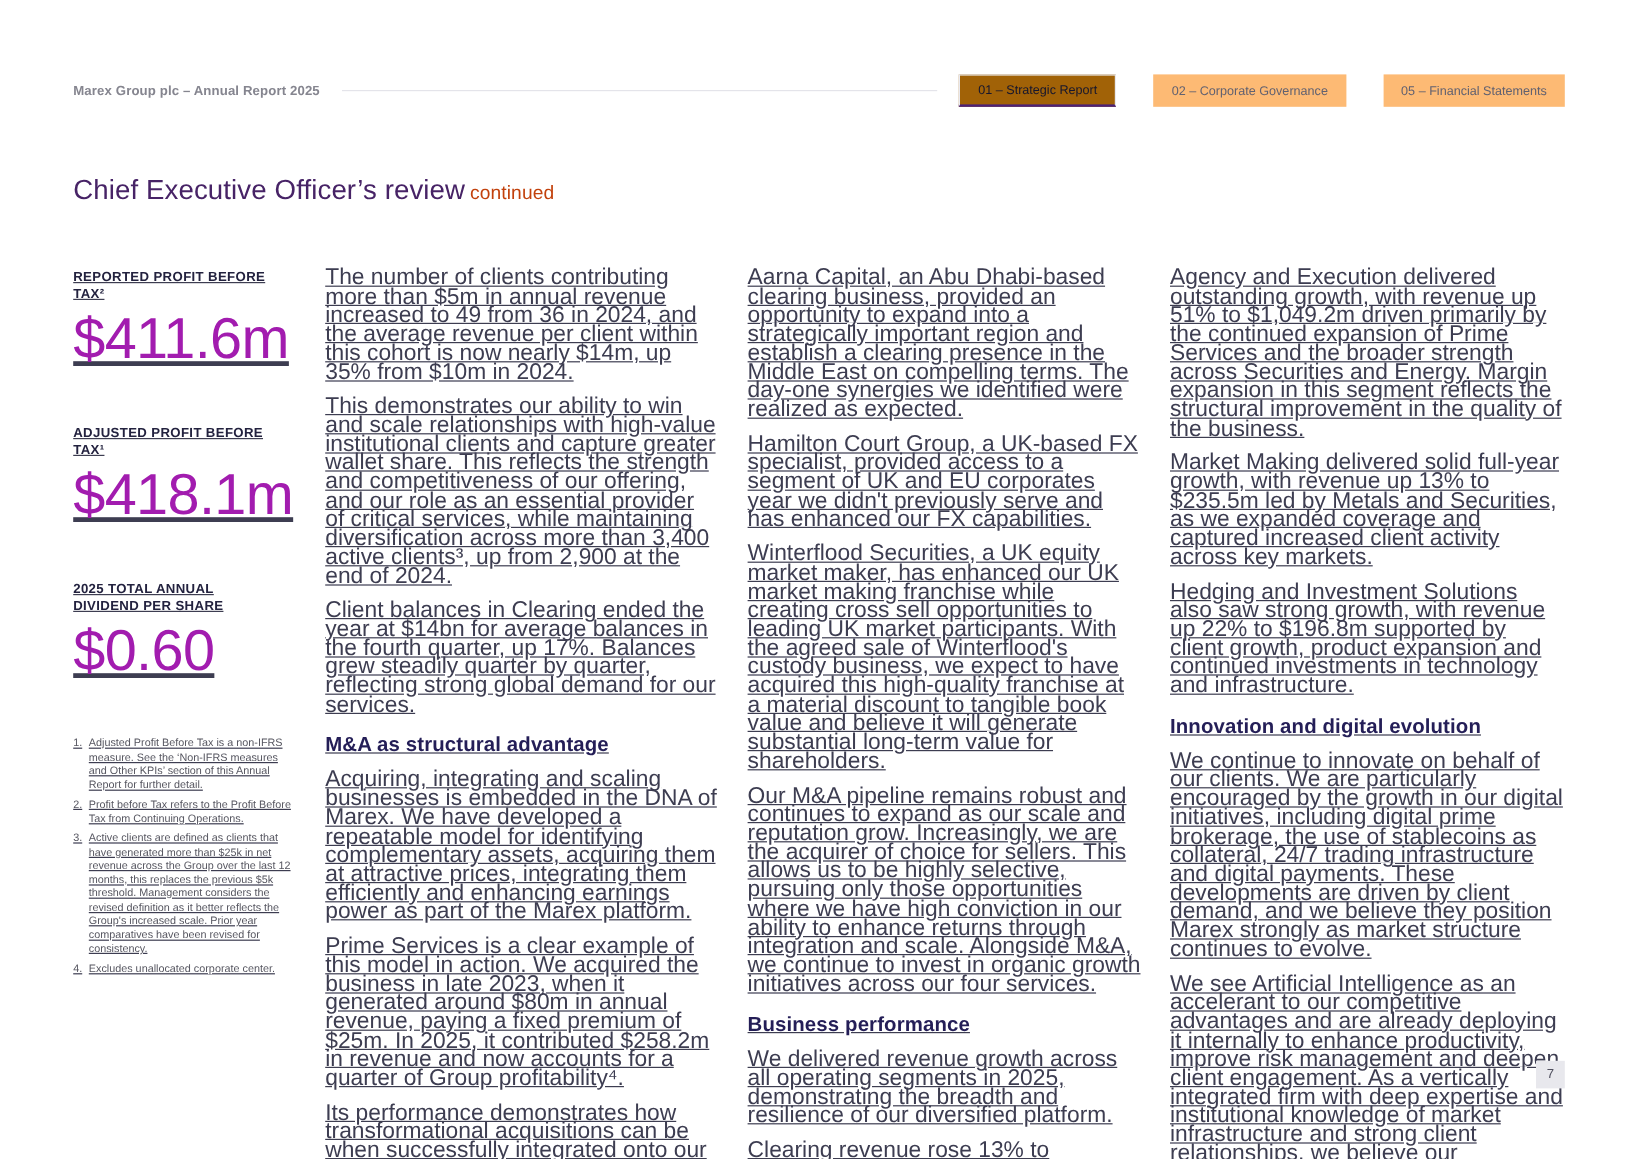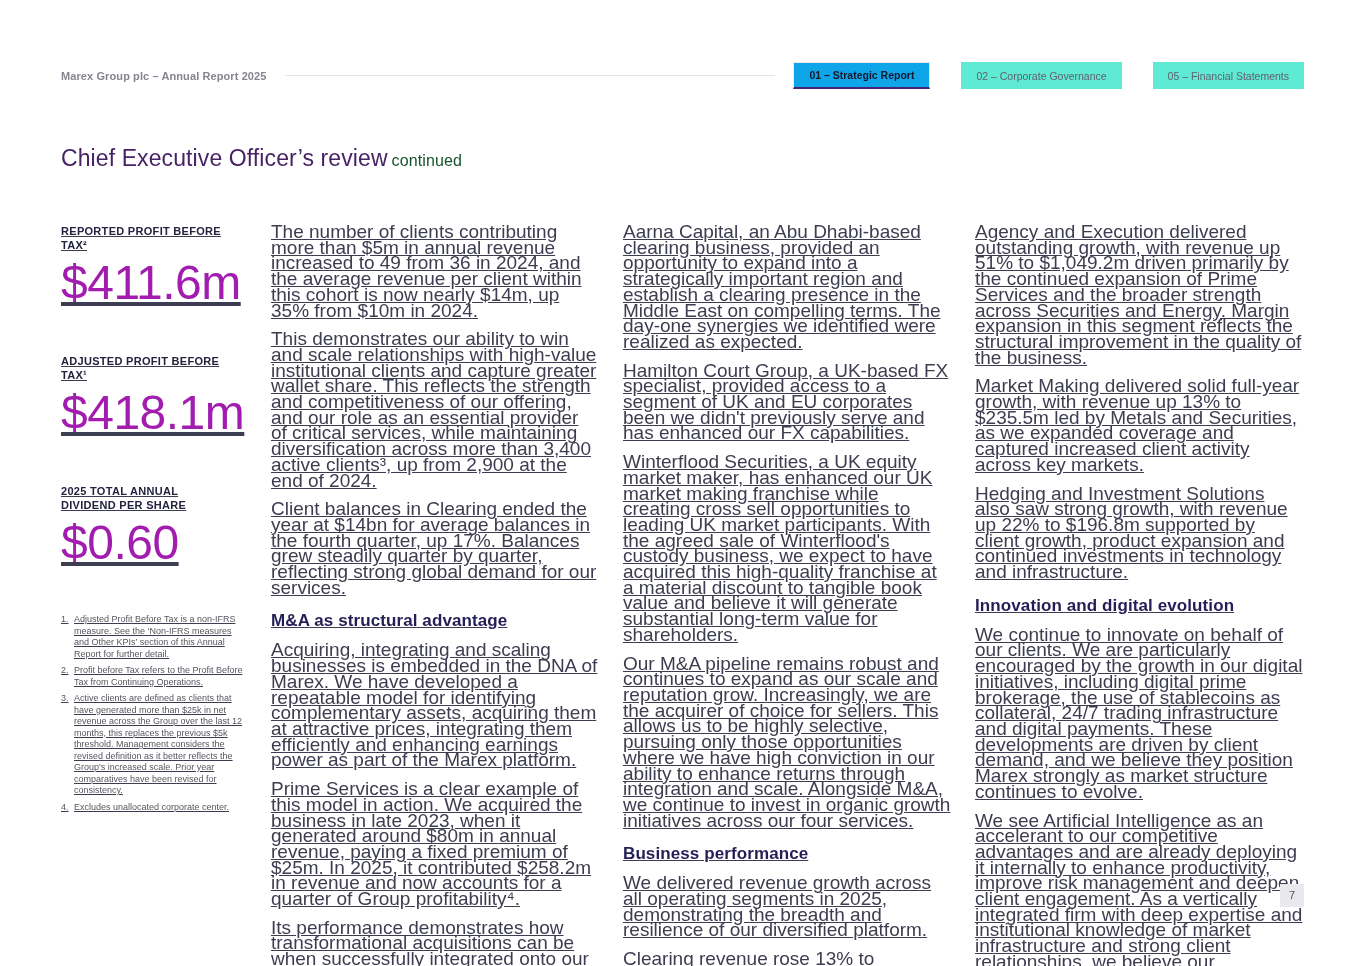--- a/index.html
+++ b/index.html
@@ -6,27 +6,27 @@
   html,body { width:1365px; height:966px; background:#ffffff; }
   body { font-family:"Liberation Sans", sans-serif; color:#3d3d51; -webkit-font-smoothing:antialiased; }
   .page { position:relative; width:1365px; height:966px; padding:62px 61px 0 61px; overflow:hidden; background:#fff; }
 
   
   .topbar { display:flex; align-items:center; height:27px; }
   .report-id { font-size:11px; font-weight:bold; color:#85858f; white-space:nowrap; letter-spacing:.1px; }
   .rule { flex:1; height:1px; background:#e4e4ea; margin:0 18px; }
   .tabs { display:flex; gap:31px; }
   .tab { height:27px; padding:0 15px; display:flex; align-items:center; font-size:10.5px;
-         color:#616170; background:#5eead4; white-space:nowrap; cursor:pointer; }
-  .tab.active { background:#0ea5e9; color:#16162e; font-weight:bold;
+         color:#616170; background:#fdba74; white-space:nowrap; cursor:pointer; }
+  .tab.active { background:#a16207; color:#16162e; font-weight:normal;
                 border:1px solid #e9e9ef; border-bottom:2px solid #4b2178; }
 
   
   .page-title { margin-top:56px; font-size:23px; font-weight:500; color:#472366; letter-spacing:.1px; }
-  .page-title .cont { font-size:16px; font-weight:400; color:#14532d; margin-left:4px; }
+  .page-title .cont { font-size:16px; font-weight:400; color:#c2410c; margin-left:4px; }
 
   
   .content { margin-top:52px; display:grid; grid-template-columns:186px 328px 328px 328px; column-gap:24px;text-decoration:underline; }
 
   
   .stat { margin-bottom:50px; }
   .stat-label { max-width:165px; font-size:11px; font-weight:bold; color:#23223f;
                 line-height:14px; letter-spacing:.3px; margin-bottom:10px; }
   .stat-value { font-size:48px; line-height:42px; font-weight:500; color:#a21caf; letter-spacing:-.5px; }
 
@@ -102,21 +102,21 @@
       <p class="body-p">Client balances in Clearing ended the year at $14bn for average balances in the fourth quarter, up 17%. Balances grew steadily quarter by quarter, reflecting strong global demand for our services.</p>
       <h2 class="col-heading">M&amp;A as structural advantage</h2>
       <p class="body-p">Acquiring, integrating and scaling businesses is embedded in the DNA of Marex. We have developed a repeatable model for identifying complementary assets, acquiring them at attractive prices, integrating them efficiently and enhancing earnings power as part of the Marex platform.</p>
       <p class="body-p">Prime Services is a clear example of this model in action. We acquired the business in late 2023, when it generated around $80m in annual revenue, paying a fixed premium of $25m. In 2025, it contributed $258.2m in revenue and now accounts for a quarter of Group profitability⁴.</p>
       <p class="body-p">Its performance demonstrates how transformational acquisitions can be when successfully integrated onto our platform.</p>
       <p class="body-p">During the year, we completed a number of bolt-on acquisitions including Aarna Capital, Hamilton Court Group and Winterflood Securities.</p>
     </section>
 
     <section class="col">
       <p class="body-p">Aarna Capital, an Abu Dhabi-based clearing business, provided an opportunity to expand into a strategically important region and establish a clearing presence in the Middle East on compelling terms. The day-one synergies we identified were realized as expected.</p>
-      <p class="body-p">Hamilton Court Group, a UK-based FX specialist, provided access to a segment of UK and EU corporates been we didn't previously serve and has enhanced our FX capabilities.</p>
+      <p class="body-p">Hamilton Court Group, a UK-based FX specialist, provided access to a segment of UK and EU corporates year we didn't previously serve and has enhanced our FX capabilities.</p>
       <p class="body-p">Winterflood Securities, a UK equity market maker, has enhanced our UK market making franchise while creating cross sell opportunities to leading UK market participants. With the agreed sale of Winterflood's custody business, we expect to have acquired this high-quality franchise at a material discount to tangible book value and believe it will generate substantial long-term value for shareholders.</p>
       <p class="body-p">Our M&amp;A pipeline remains robust and continues to expand as our scale and reputation grow. Increasingly, we are the acquirer of choice for sellers. This allows us to be highly selective, pursuing only those opportunities where we have high conviction in our ability to enhance returns through integration and scale. Alongside M&amp;A, we continue to invest in organic growth initiatives across our four services.</p>
       <h2 class="col-heading">Business performance</h2>
       <p class="body-p">We delivered revenue growth across all operating segments in 2025, demonstrating the breadth and resilience of our diversified platform.</p>
       <p class="body-p">Clearing revenue rose 13% to $528.2m supported by strong growth in client balances, new client wins and expansion of our product offering.</p>
     </section>
 
     <section class="col">
       <p class="body-p">Agency and Execution delivered outstanding growth, with revenue up 51% to $1,049.2m driven primarily by the continued expansion of Prime Services and the broader strength across Securities and Energy. Margin expansion in this segment reflects the structural improvement in the quality of the business.</p>
       <p class="body-p">Market Making delivered solid full-year growth, with revenue up 13% to $235.5m led by Metals and Securities, as we expanded coverage and captured increased client activity across key markets.</p>

